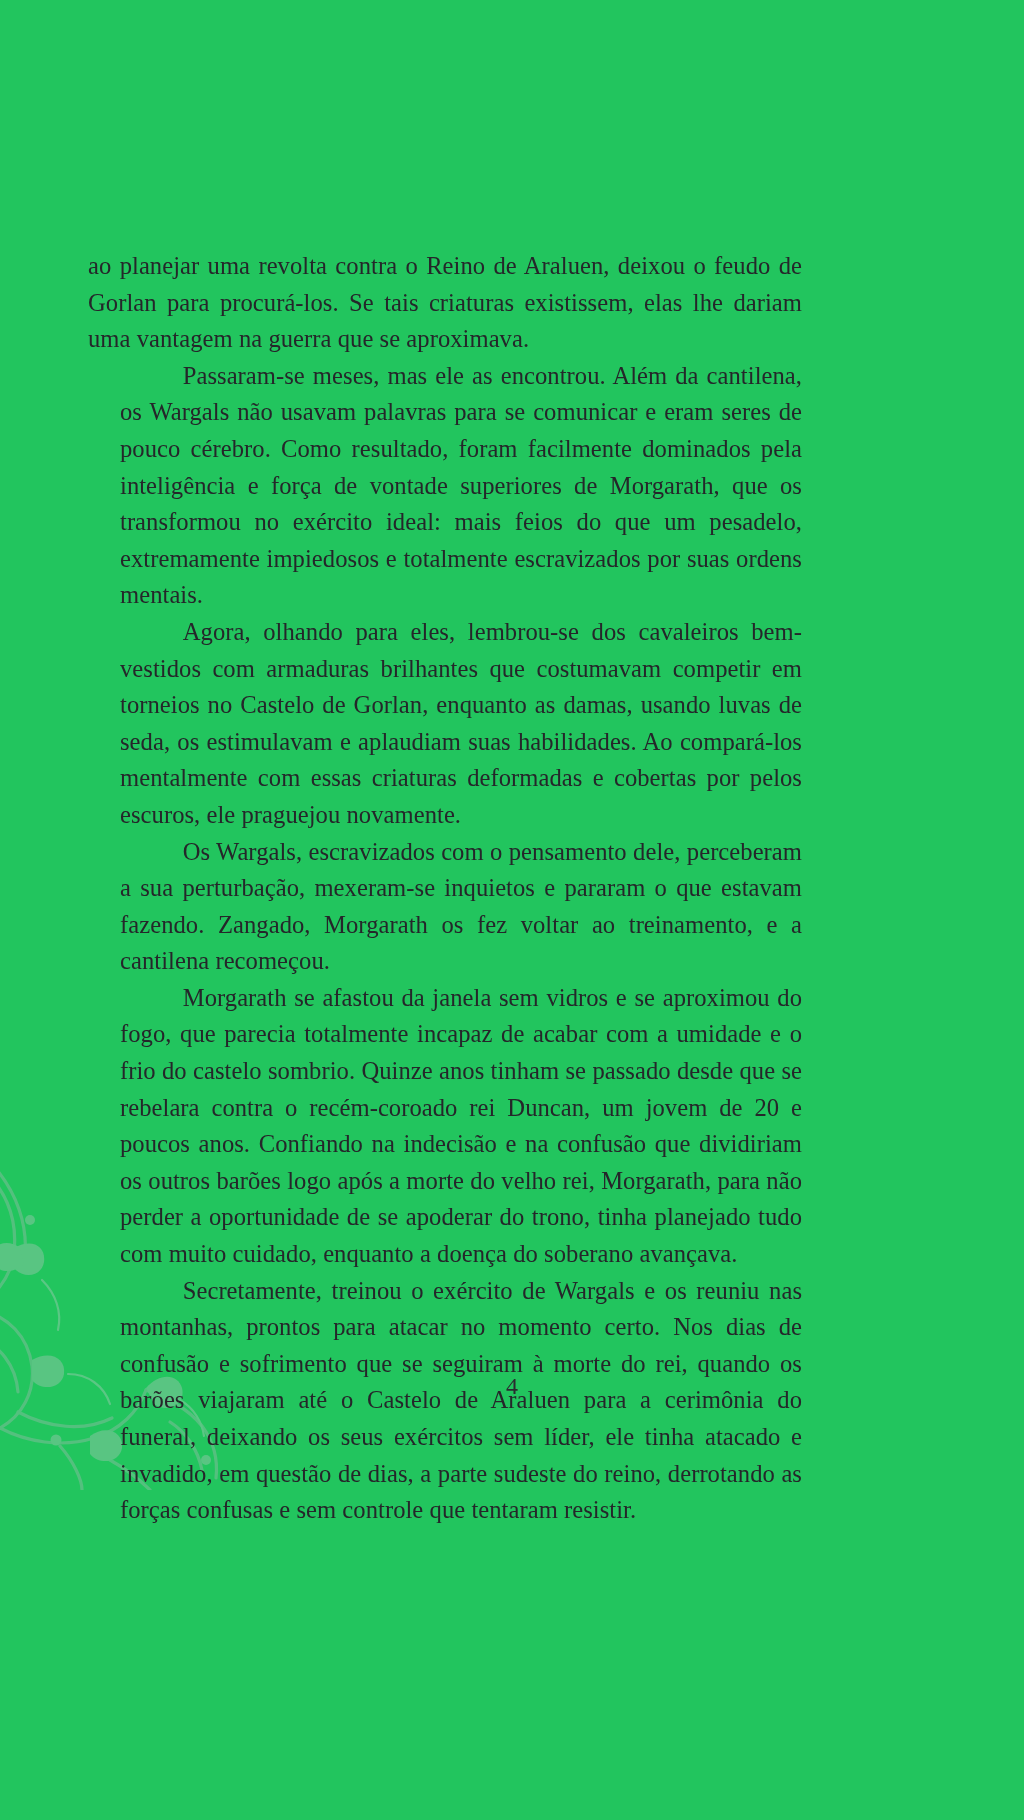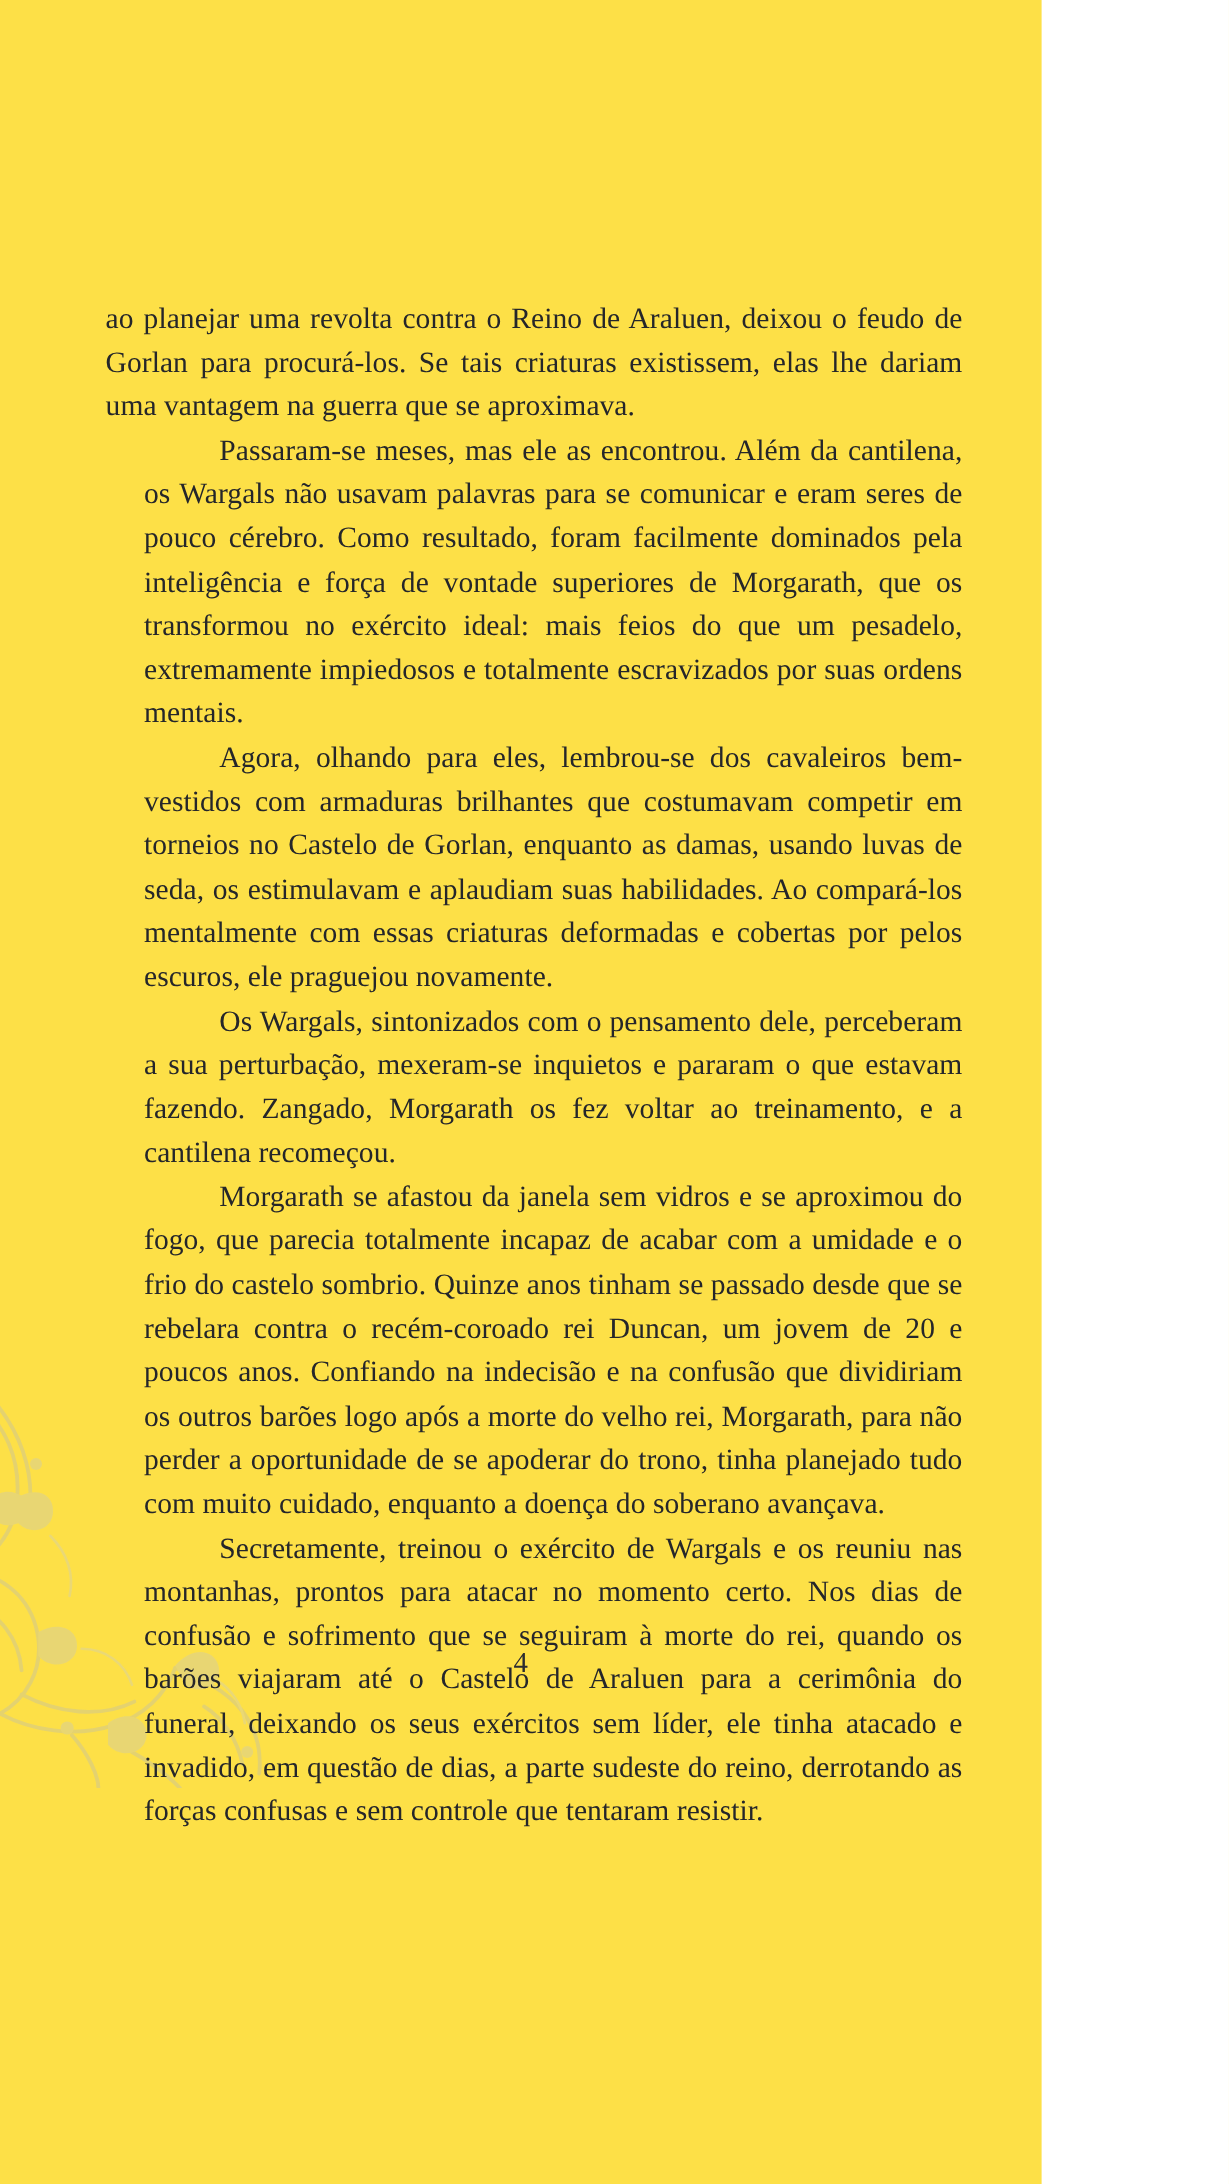--- a/index.html
+++ b/index.html
@@ -6,23 +6,23 @@
   html, body {
     margin: 0;
     padding: 0;
     background: #ffffff;
   }
   body {
     font-family: "Liberation Serif", serif;
   }
   .page {
     position: relative;
-    width: 868px;
+    width: 1024px;
     height: 1820px;
-    background: #fde047;
+    background: #22c55e;
     overflow: hidden;
   }
 
   
   .ornament {
     position: absolute;
     left: -30px;
     bottom: 330px;
     width: 300px;
     height: 330px;
@@ -102,20 +102,20 @@
         <path d="M98 214 C 118 214, 134 226, 140 244"></path>
         <path d="M210 240 C 224 248, 232 262, 234 276"></path>
       </g>
     </svg>
   </div>
 
   <div class="textblock">
     <p class="first">ao planejar uma revolta contra o Reino de Araluen, deixou o feudo de Gorlan para procurá-los. Se tais criaturas existissem, elas lhe dariam uma vantagem na guerra que se aproximava.</p>
     <p class="indent">Passaram-se meses, mas ele as encontrou. Além da cantilena, os Wargals não usavam palavras para se comunicar e eram seres de pouco cérebro. Como resultado, foram facilmente dominados pela inteligência e força de vontade superiores de Morgarath, que os transformou no exército ideal: mais feios do que um pesadelo, extremamente impiedosos e totalmente escravizados por suas ordens mentais.</p>
     <p class="indent">Agora, olhando para eles, lembrou-se dos cavaleiros bem-vestidos com armaduras brilhantes que costumavam competir em torneios no Castelo de Gorlan, enquanto as damas, usando luvas de seda, os estimulavam e aplaudiam suas habilidades. Ao compará-los mentalmente com essas criaturas deformadas e cobertas por pelos escuros, ele praguejou novamente.</p>
-    <p class="indent">Os Wargals, sintonizados com o pensamento dele, perceberam a sua perturbação, mexeram-se inquietos e pararam o que estavam fazendo. Zangado, Morgarath os fez voltar ao treinamento, e a cantilena recomeçou.</p>
+    <p class="indent">Os Wargals, escravizados com o pensamento dele, perceberam a sua perturbação, mexeram-se inquietos e pararam o que estavam fazendo. Zangado, Morgarath os fez voltar ao treinamento, e a cantilena recomeçou.</p>
     <p class="indent">Morgarath se afastou da janela sem vidros e se aproximou do fogo, que parecia totalmente incapaz de acabar com a umidade e o frio do castelo sombrio. Quinze anos tinham se passado desde que se rebelara contra o recém-coroado rei Duncan, um jovem de 20 e poucos anos. Confiando na indecisão e na confusão que dividiriam os outros barões logo após a morte do velho rei, Morgarath, para não perder a oportunidade de se apoderar do trono, tinha planejado tudo com muito cuidado, enquanto a doença do soberano avançava.</p>
     <p class="indent">Secretamente, treinou o exército de Wargals e os reuniu nas montanhas, prontos para atacar no momento certo. Nos dias de confusão e sofrimento que se seguiram à morte do rei, quando os barões viajaram até o Castelo de Araluen para a cerimônia do funeral, deixando os seus exércitos sem líder, ele tinha atacado e invadido, em questão de dias, a parte sudeste do reino, derrotando as forças confusas e sem controle que tentaram resistir.</p>
   </div>
 
   <div class="folio">4</div>
 
 </div>
 
 </body></html>

